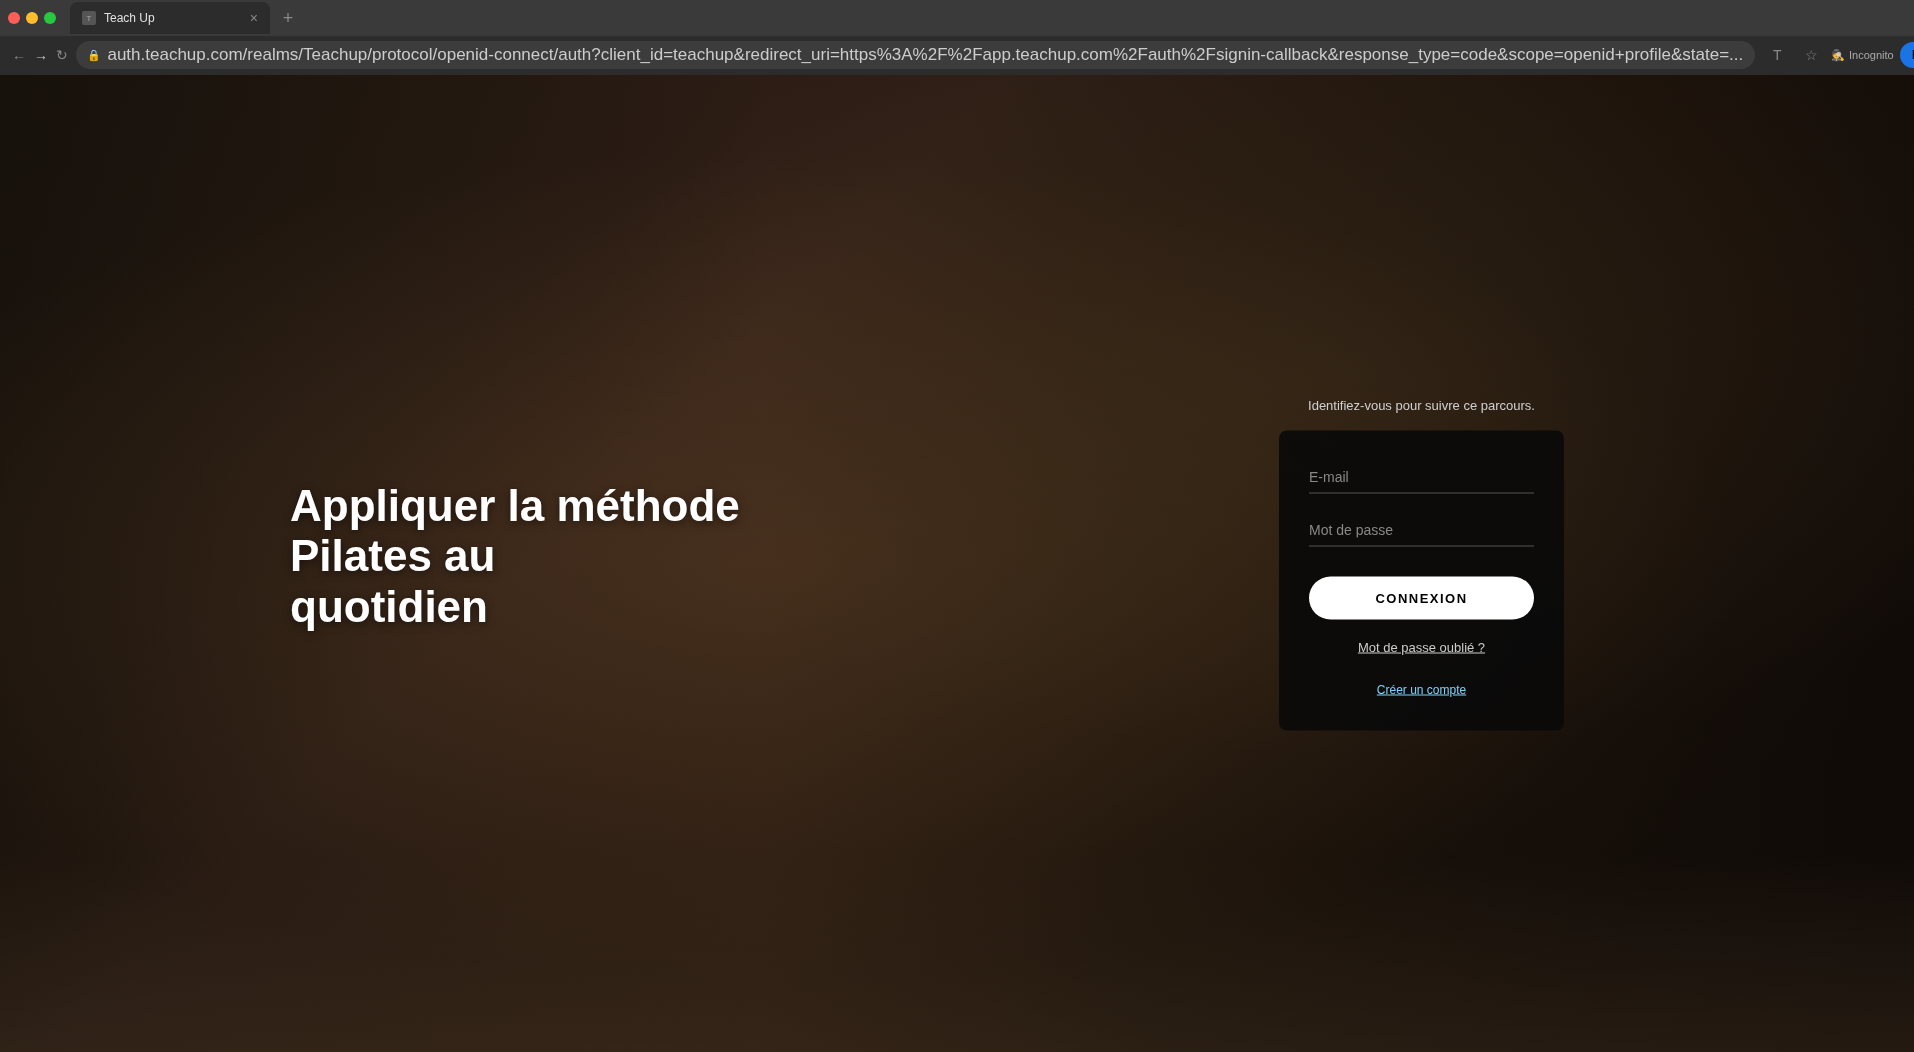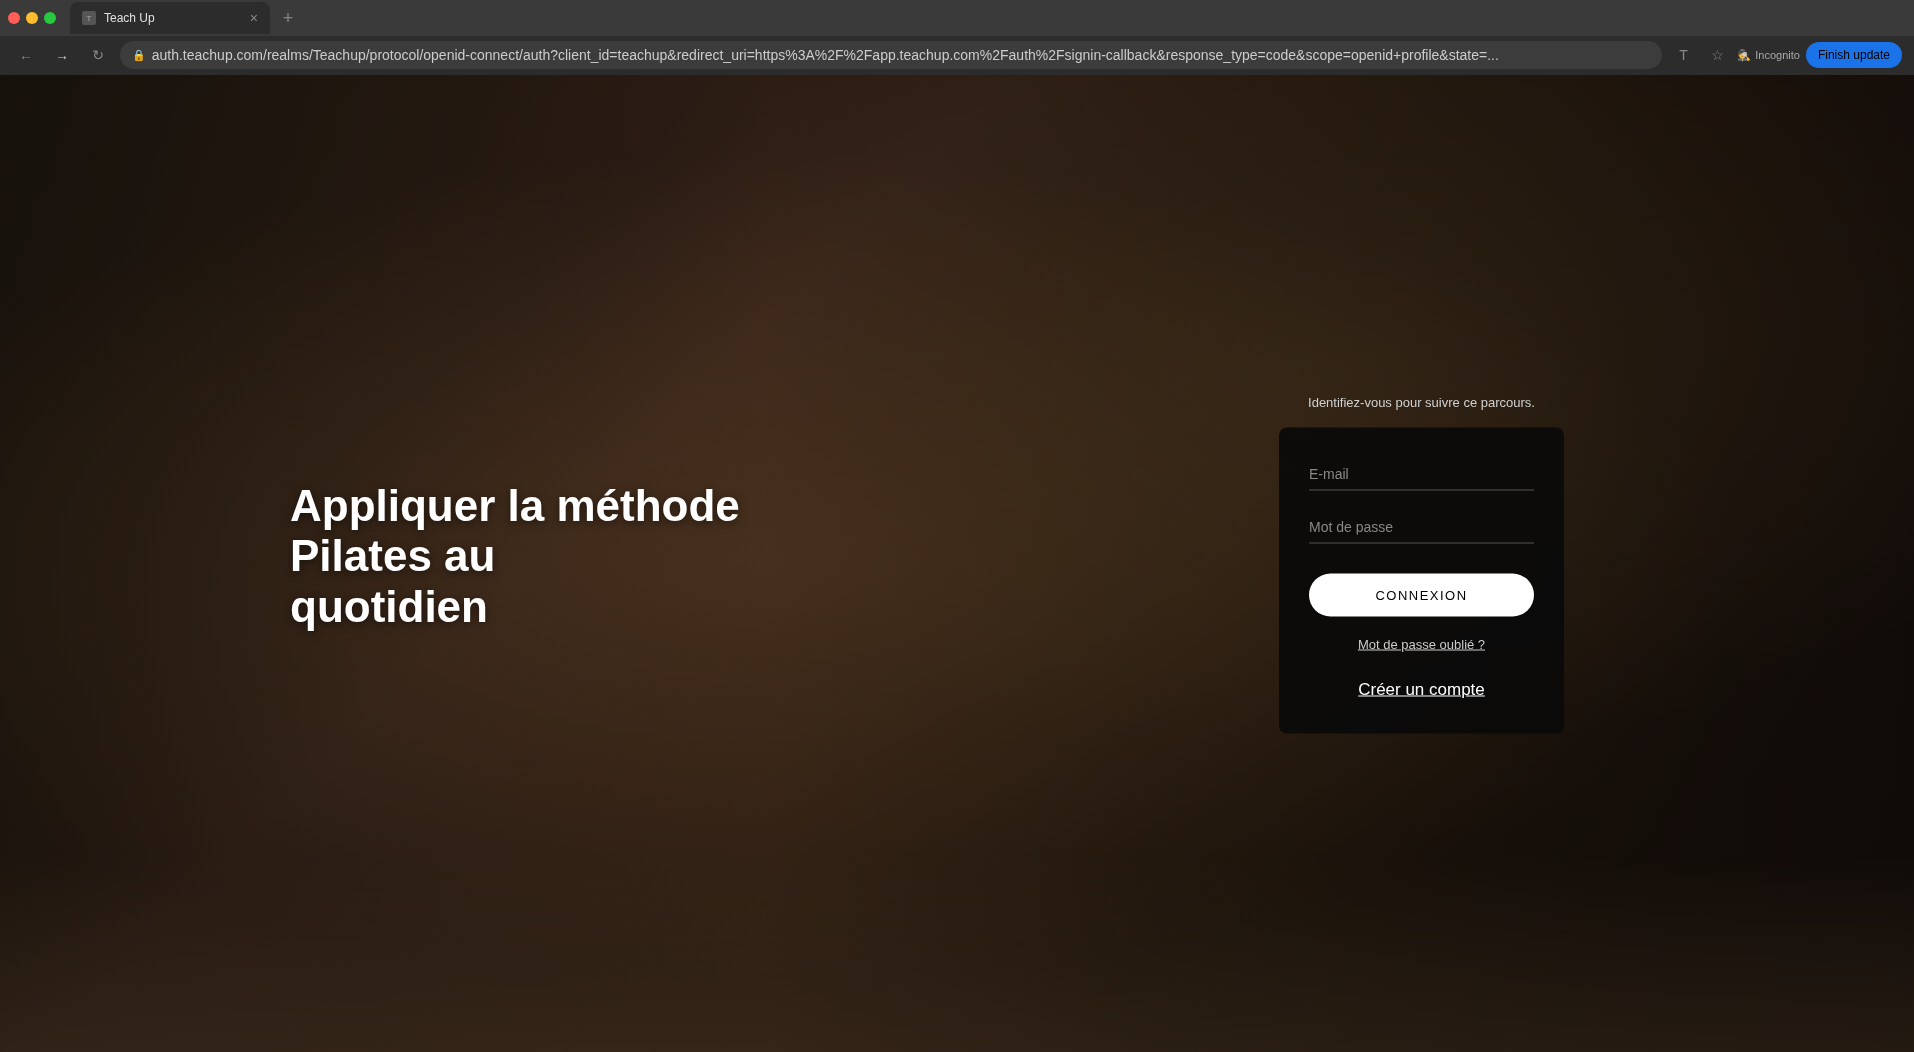--- a/index.html
+++ b/index.html
@@ -127,21 +127,21 @@
       font-size: 11px;
     }
 
     .address-lock {
       color: #888;
       font-size: 11px;
     }
 
     .address-text {
       color: #ccc;
-      font-size: 14px;
+      font-size: 17px;
       overflow: hidden;
       text-overflow: ellipsis;
       white-space: nowrap;
       flex: 1;
     }
 
     .nav-actions {
       display: flex;
       align-items: center;
       gap: 6px;
@@ -288,40 +288,40 @@
     }
 
     .connexion-btn {
       width: 100%;
       background: white;
       color: black;
       border: none;
       border-radius: 25px;
       padding: 14px;
       font-size: 13px;
-      font-weight: 400;
+      font-weight: 700;
       letter-spacing: 1.5px;
       cursor: pointer;
       margin-top: 10px;
       margin-bottom: 20px;
     }
 
     .forgot-link {
       color: #ccc;
       font-size: 13px;
       text-decoration: underline;
       text-align: center;
       cursor: pointer;
       display: block;
       margin-bottom: 28px;
     }
 
     .create-link {
-      color: #ffffff;
-      font-size: 17px;
+      color: #7dd3fc;
+      font-size: 12px;
       text-decoration: underline;
       text-align: center;
       cursor: pointer;
       display: block;
     }
   </style>
 </head>
 <body>
 
 <div class="browser-chrome">

